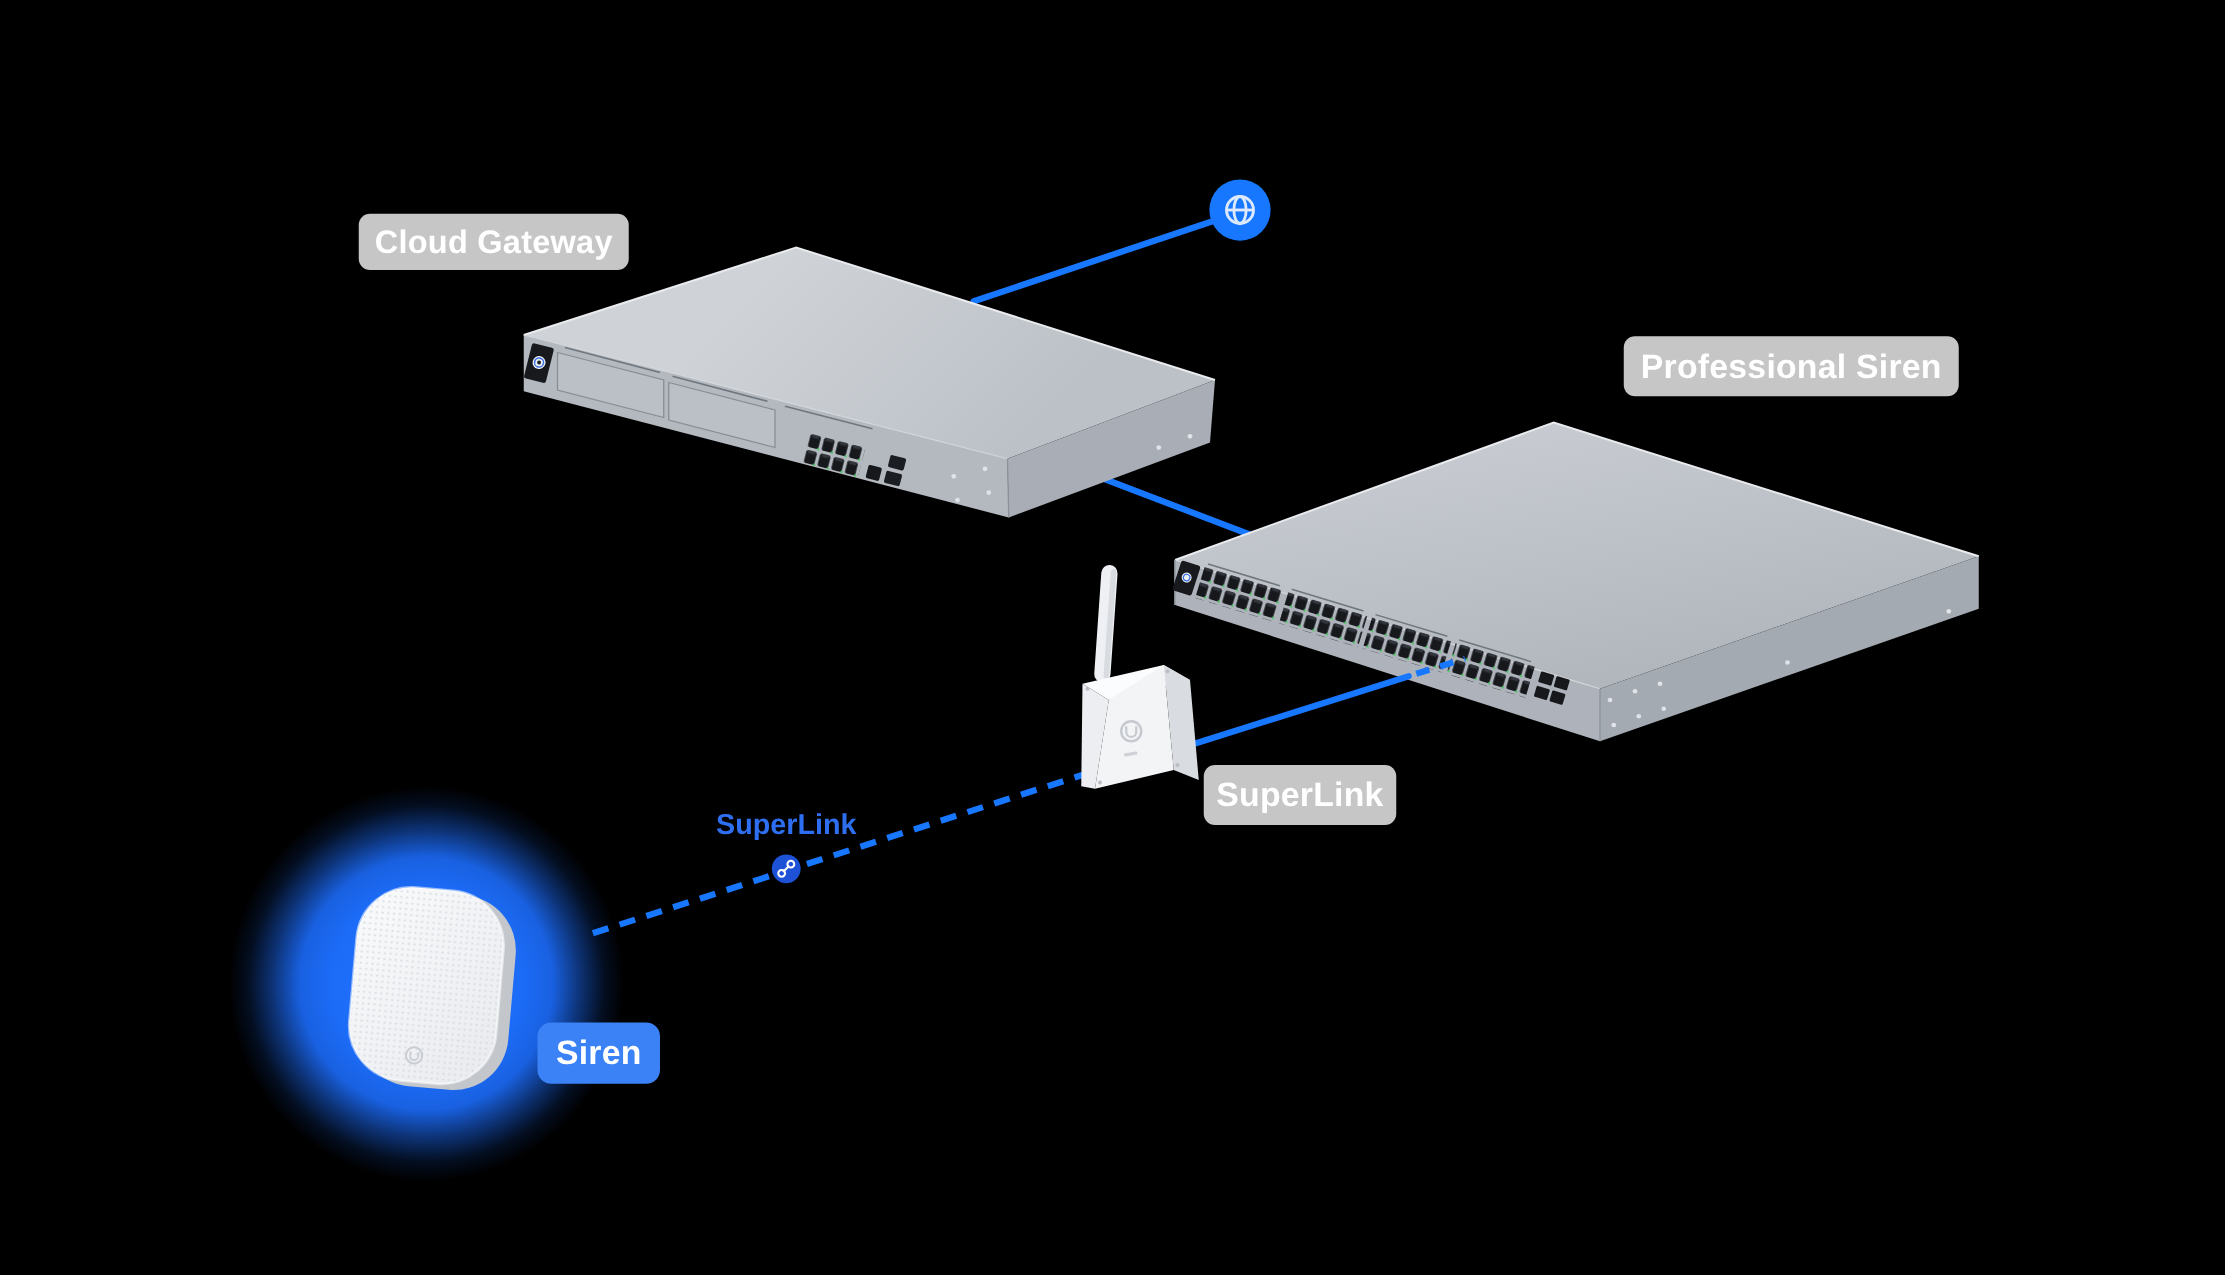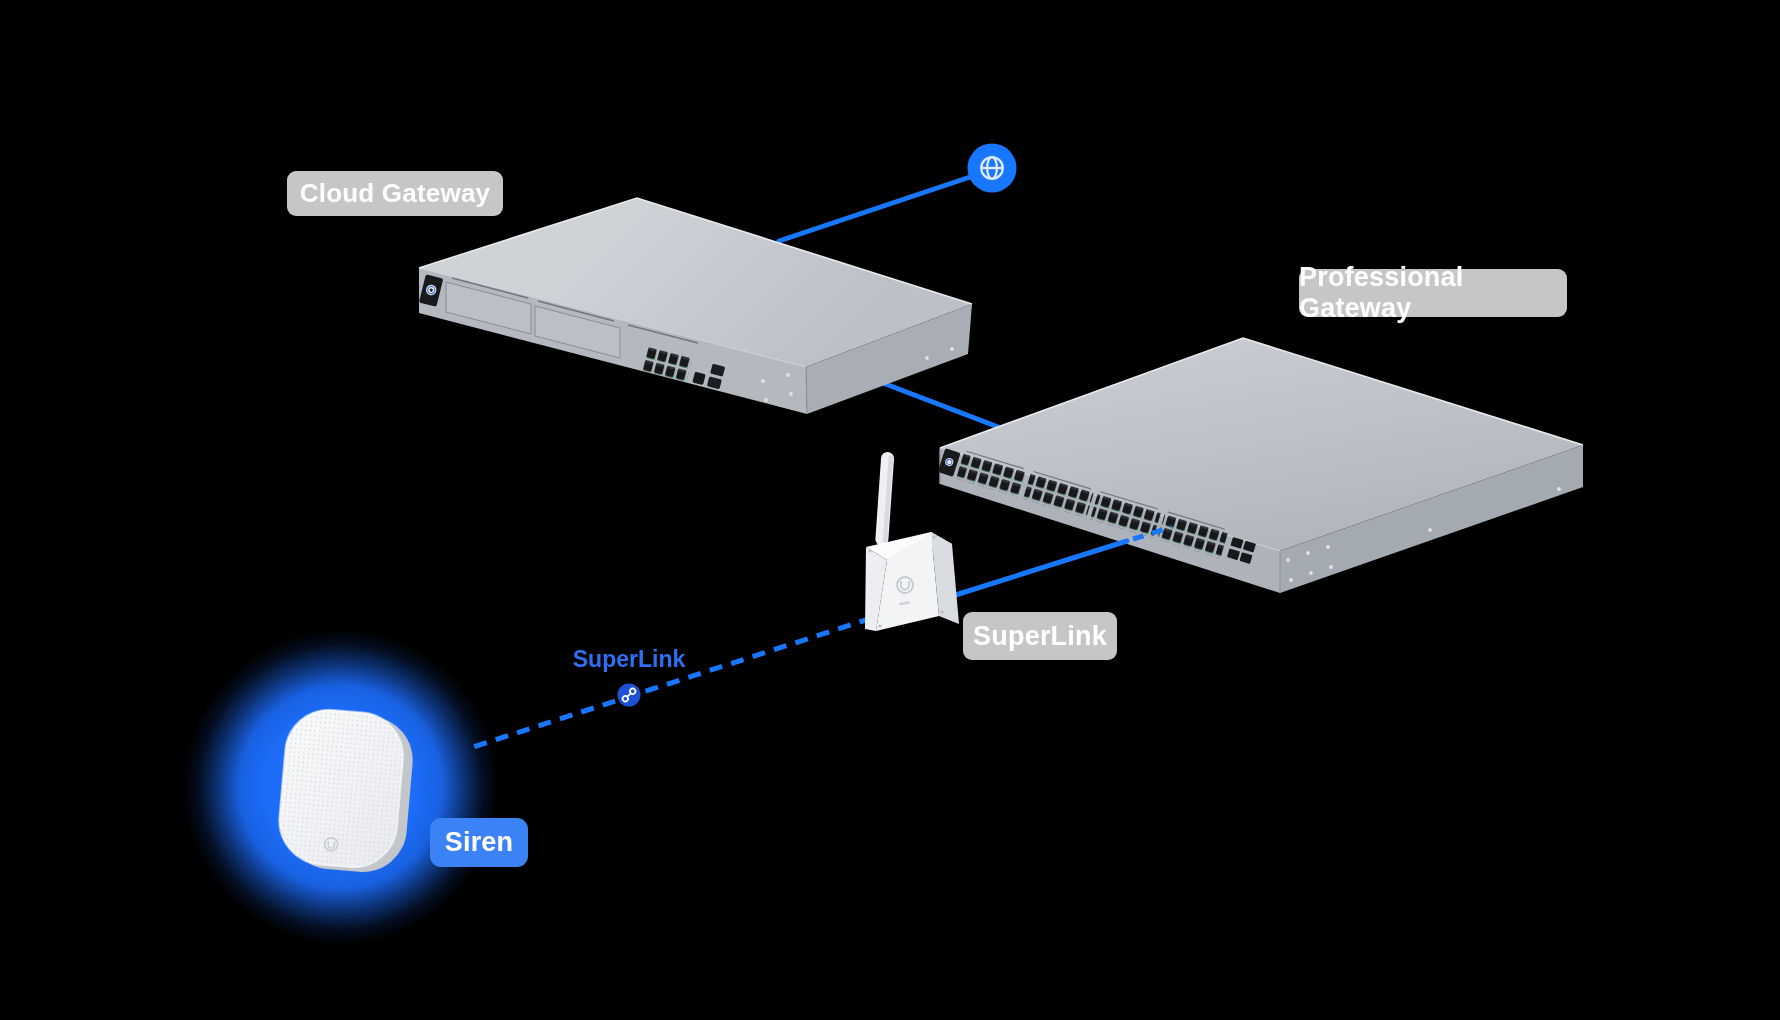--- a/index.html
+++ b/index.html
@@ -190,21 +190,21 @@
       <circle cx="5.2" cy="0" r="2.7"></circle>
     </g>
   </g>
 </svg>
 
 <div class="chip" style="left:287px;top:171px;width:216px;height:45px;justify-content:center;">
   <span>Cloud Gateway</span>
 </div>
 
 <div class="chip" style="left:1299px;top:269px;width:268px;height:48px;font-size:27px;">
-  <span>Professional Gateway</span>
+  <span>Professional Siren</span>
 </div>
 
 <div class="chip" style="left:963px;top:612px;width:154px;height:48px;font-size:27px;">
   <span>SuperLink</span>
 </div>
 
 <div class="chip chip-blue" style="left:430px;top:818px;width:98px;height:49px;font-size:27px;border-radius:11px;">
   <span>Siren</span>
 </div>
 

